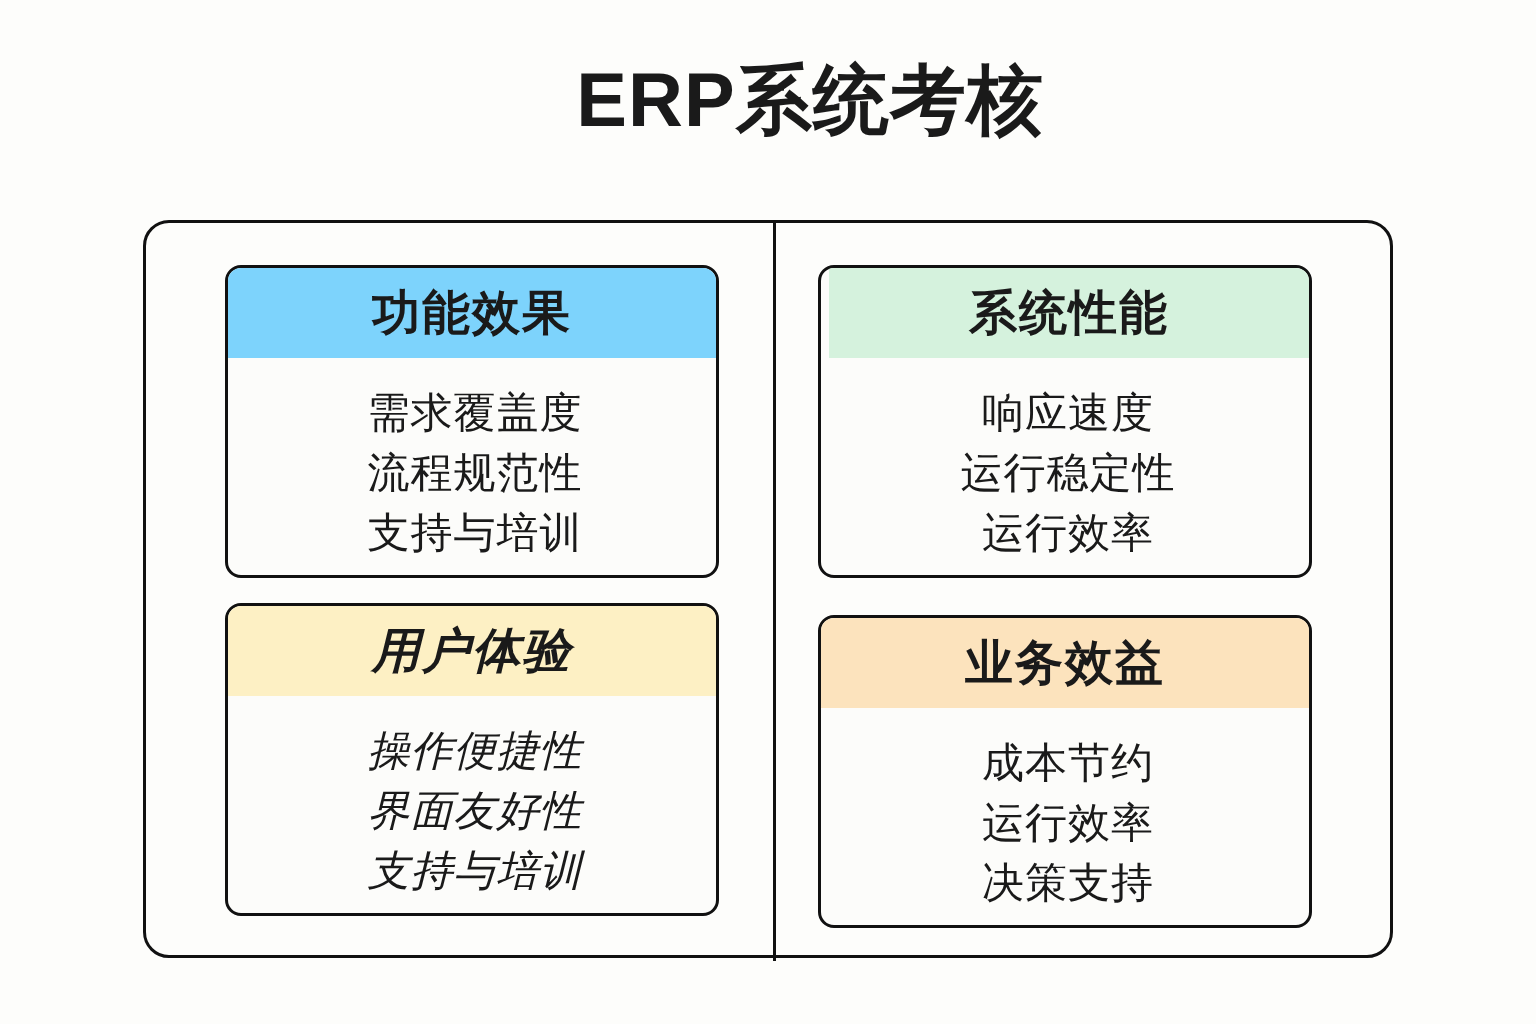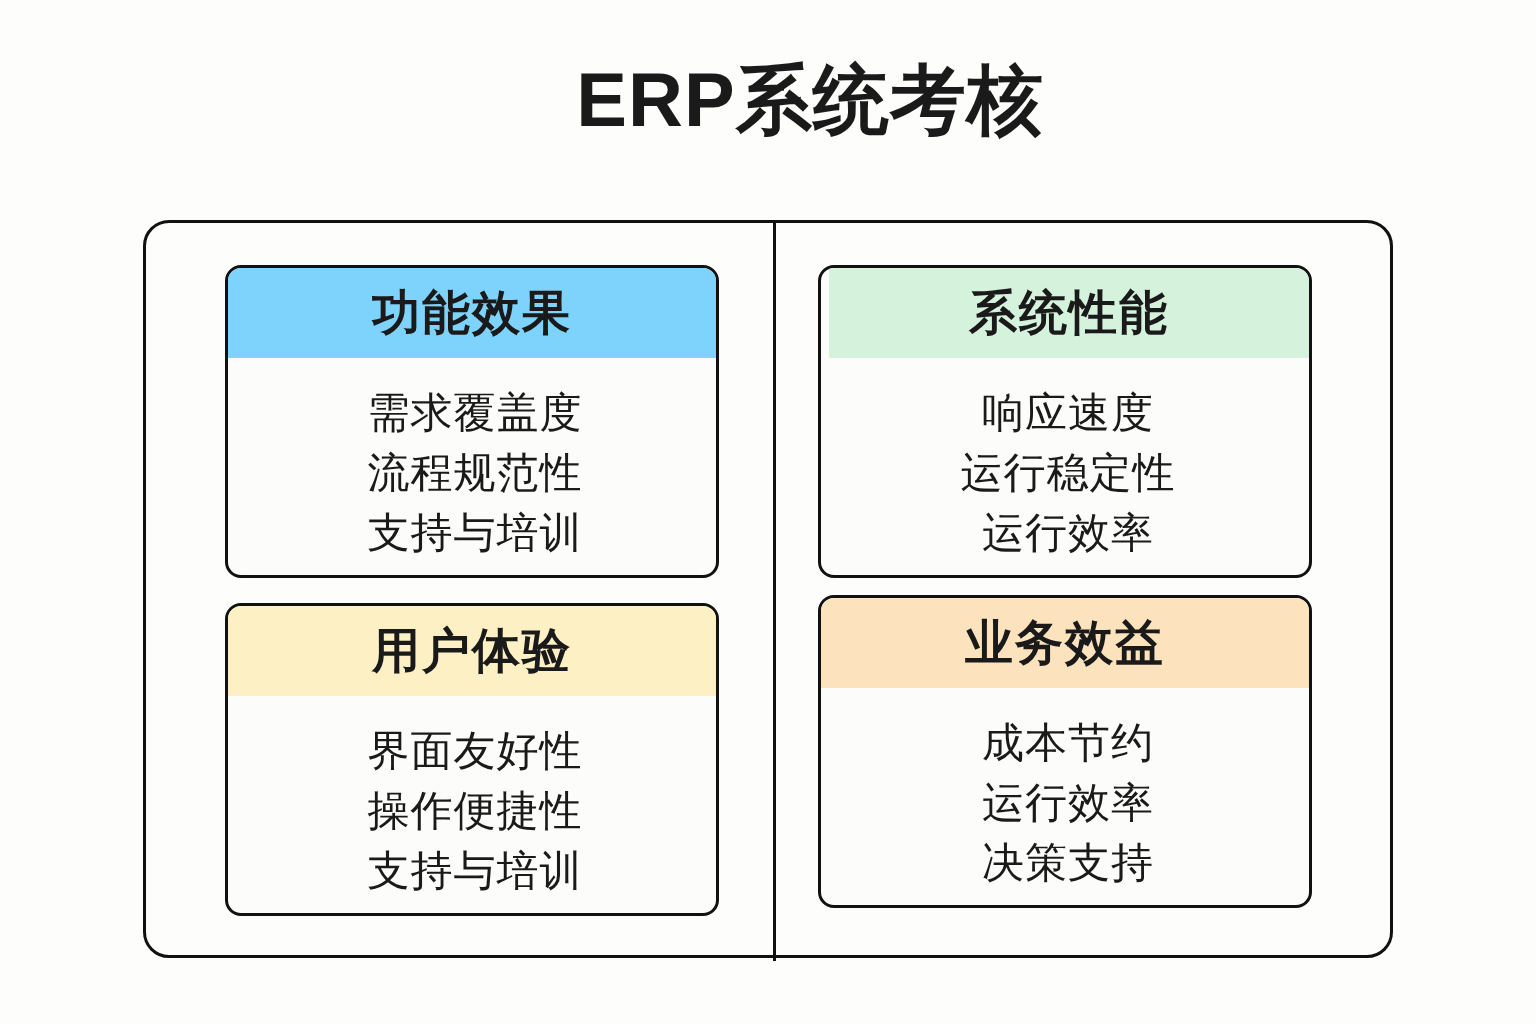--- a/index.html
+++ b/index.html
@@ -56,22 +56,22 @@
     box-sizing: border-box;
     width: 494px;
     height: 313px;
     border: 3px solid #111111;
     border-radius: 16px;
     background: #fcfcfa;
     overflow: hidden;
   }
   .quadrant.q1 { left: 79px;  top: 42px;  }
   .quadrant.q2 { left: 672px; top: 42px;  }
-  .quadrant.q3 { left: 79px;  top: 380px; }
-  .quadrant.q4 { left: 672px; top: 372px; }
+  .quadrant.q3 { left: 79px;  top: 380px; font-style: italic; }
+  .quadrant.q4 { left: 672px; top: 392px; }
 
   .quadrant-header {
     height: 90px;
     display: flex;
     align-items: center;
     justify-content: center;
     font-size: 48px;
     font-weight: 700;
     color: #1a1a1a;
     letter-spacing: 2px;
@@ -121,22 +121,22 @@
     <div class="quadrant-body">
       <div class="quadrant-item">响应速度</div>
       <div class="quadrant-item">运行稳定性</div>
       <div class="quadrant-item">运行效率</div>
     </div>
   </div>
 
   <div class="quadrant q3">
     <div class="quadrant-header" style="background-color: rgb(253, 240, 196);">用户体验</div>
     <div class="quadrant-body">
+      <div class="quadrant-item">操作便捷性</div>
       <div class="quadrant-item">界面友好性</div>
-      <div class="quadrant-item">操作便捷性</div>
       <div class="quadrant-item">支持与培训</div>
     </div>
   </div>
 
   <div class="quadrant q4">
     <div class="quadrant-header" style="background-color: rgb(252, 227, 189);">业务效益</div>
     <div class="quadrant-body">
       <div class="quadrant-item">成本节约</div>
       <div class="quadrant-item">运行效率</div>
       <div class="quadrant-item">决策支持</div>

